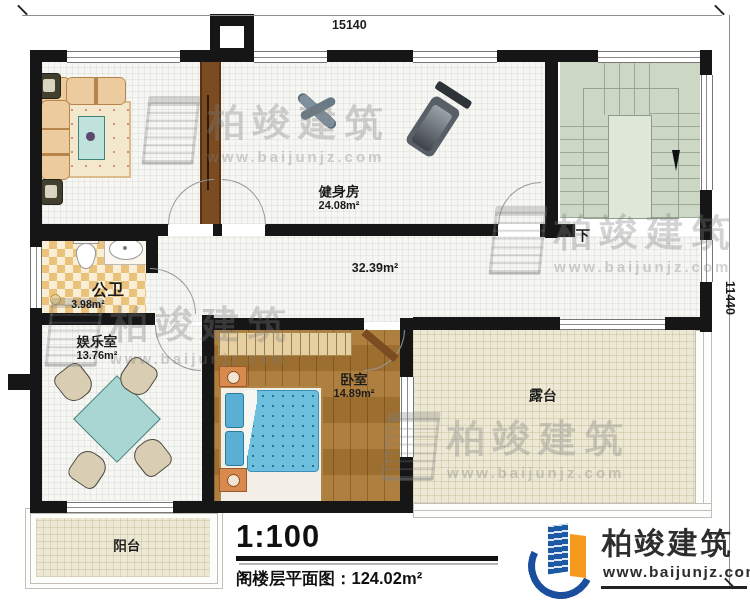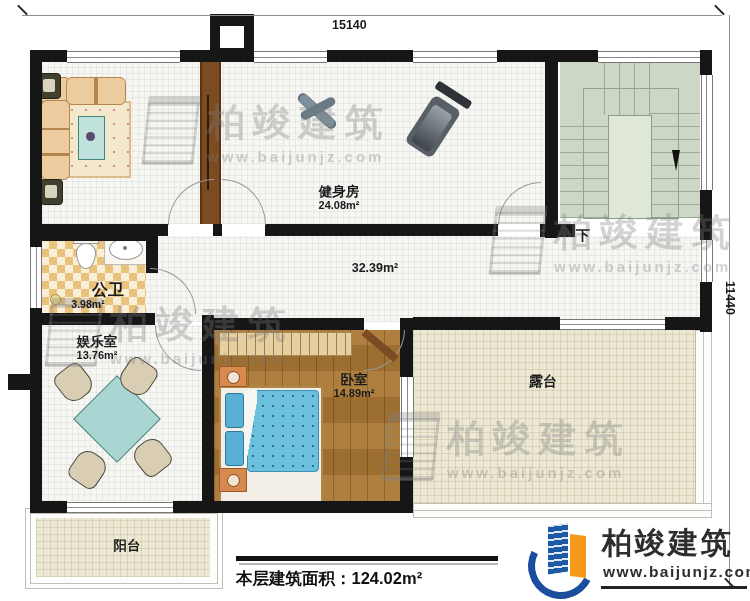--- a/index.html
+++ b/index.html
@@ -235,35 +235,36 @@
   </div>
   <div class="room-label" style="left:97px;top:334px;">
     <div class="nm">娱乐室</div>
     <div class="ar">13.76m²</div>
   </div>
   <div class="room-label" style="left:354px;top:372px;">
     <div class="nm">卧室</div>
     <div class="ar">14.89m²</div>
   </div>
   <div class="room-label" style="left:543px;top:374px;">
-    <div class="nm" style="font-size:14px;">露台</div>
+    <div class="nm" style="font-size:14px;margin-top:14px;">露台</div>
   </div>
   <div class="room-label" style="left:127px;top:538px;">
     <div class="nm">阳台</div>
   </div>
   <div class="room-label" style="left:583px;top:228px;">
     <div class="nm" style="font-size:14px;">下</div>
   </div>
 
   <div id="title-row">
+    <span>1:100</span>
   </div>
   <div id="title-bar"></div>
   <div id="title-bar2"></div>
   <div id="area-row">
-    <span>本层建筑面积：</span><span>124.02m²</span>
+    <span>阁楼层平面图：</span><span>124.02m²</span>
   </div>
 
   <div class="a" style="left:528px;top:521px;width:72px;height:72px;z-index:9;">
     <div class="a" style="left:0;top:12px;width:52px;height:52px;border:7px solid transparent;border-left-color:#1b4f9e;border-bottom-color:#1b4f9e;border-radius:50%;transform:rotate(-18deg);"></div>
     <div class="a" style="left:20px;top:4px;width:20px;height:48px;background:#1c5aa6;transform:skewY(-8deg);background-image:repeating-linear-gradient(0deg,transparent 0 5px,rgba(255,255,255,.85) 5px 7px);"></div>
     <div class="a" style="left:42px;top:14px;width:16px;height:42px;background:#f59a1d;transform:skewY(8deg);"></div>
   </div>
   <div id="brand-name">柏竣建筑</div>
   <div id="brand-url">www.baijunjz.com</div>
   <div id="brand-underline"></div>

